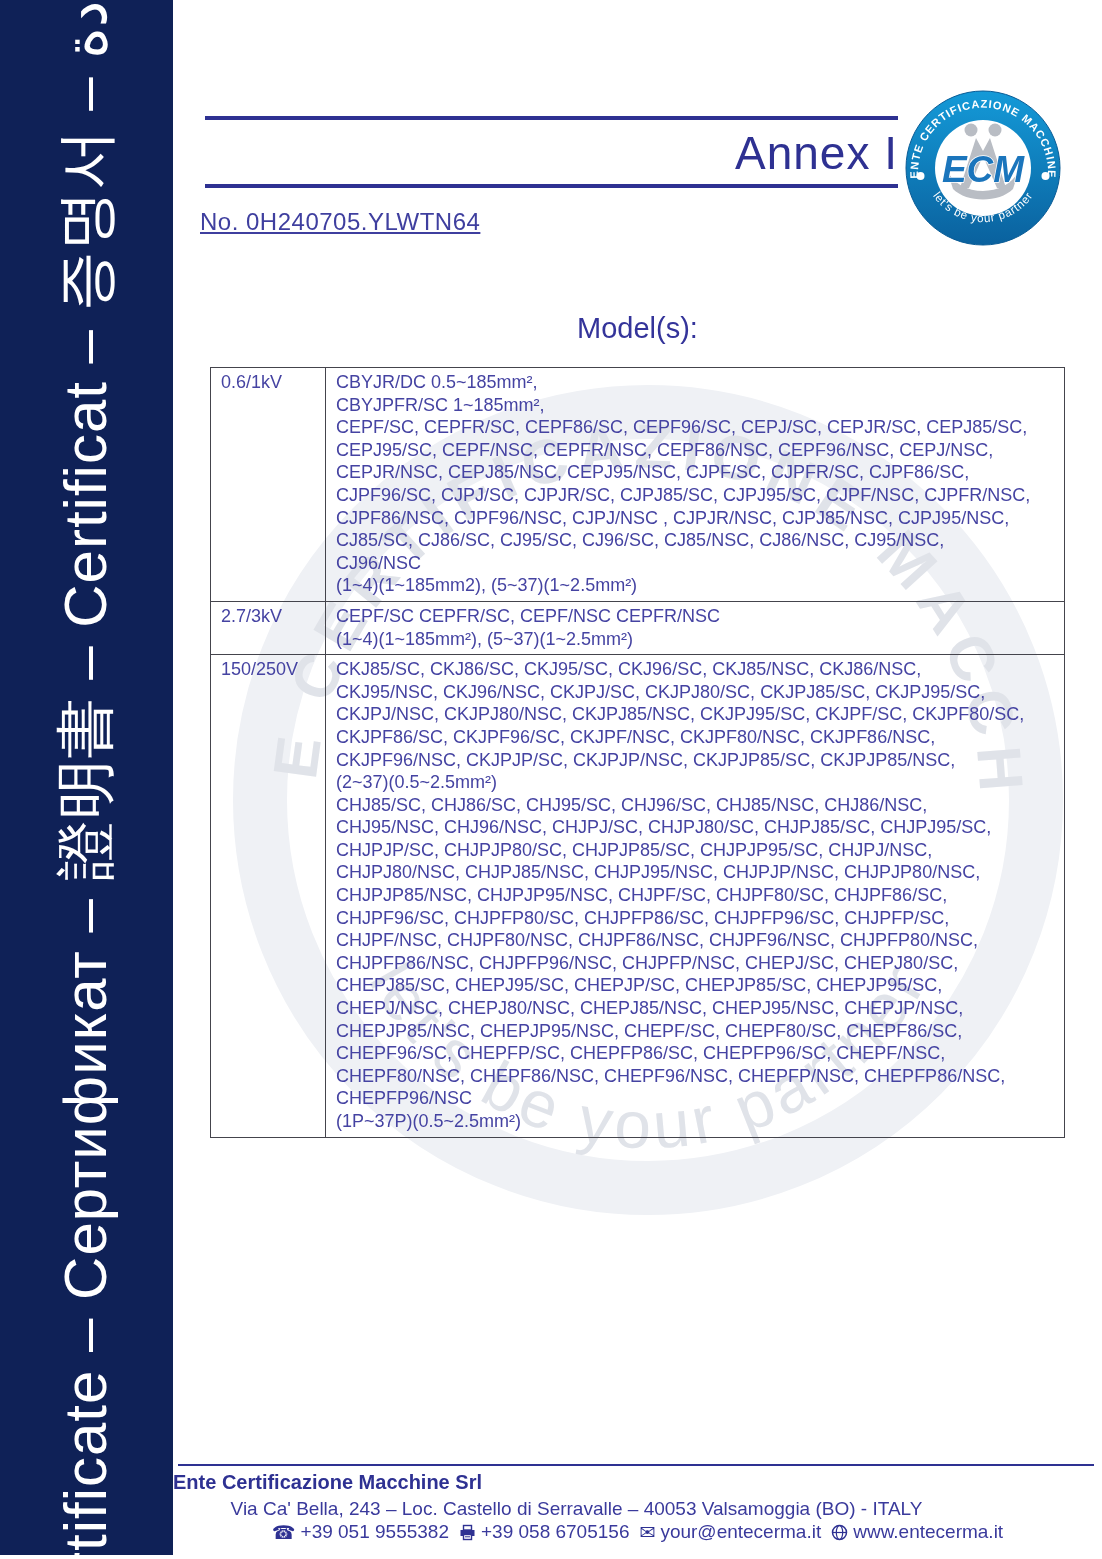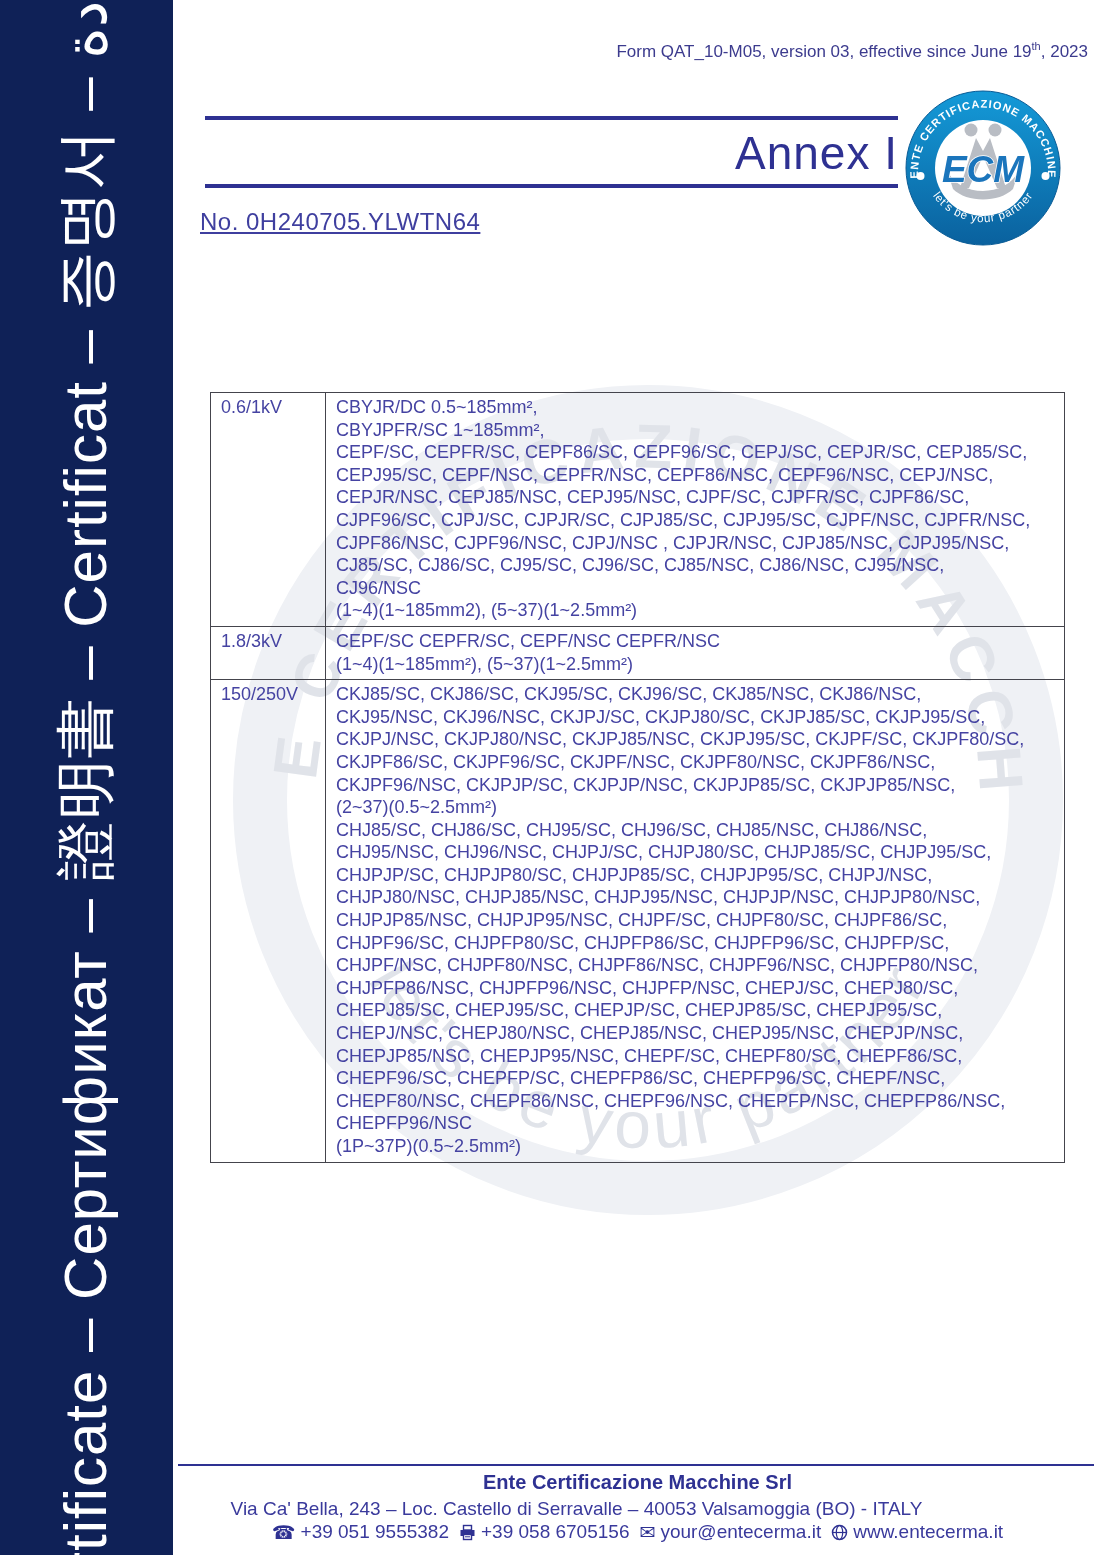--- a/index.html
+++ b/index.html
@@ -46,34 +46,34 @@
   .report-line{
     position:absolute;top:251px;left:200px;width:890px;
     color:#4543a2;font-size:18px;
   }
   .models-heading{
     position:absolute;top:312px;left:173px;width:929px;margin:0;
     text-align:center;color:#34349a;font-size:29px;font-weight:400;
   }
   
   .models-table{
-    position:absolute;left:210px;top:392px;width:855px;
+    position:absolute;left:210px;top:367px;width:855px;
     border-collapse:collapse;table-layout:fixed;background:transparent;
   }
   .models-table td{
     border:1.5px solid #44444c;vertical-align:top;
     color:#4543a2;font-size:18px;line-height:22.6px;
     padding:3px 8px 4px 10px;
   }
   td.voltage-cell{width:96px;}
   td.models-cell{white-space:pre-line;}
   
   .footer-rule{position:absolute;left:178px;top:1464px;width:916px;height:2px;background:#2e3192;}
   .footer-company{
-    position:absolute;top:1471px;left:173px;width:929px;text-align:center;
+    position:absolute;top:1471px;left:173px;width:929px;
     color:#2e3192;font-size:20px;font-weight:700;
   }
   .footer-address{
     position:absolute;top:1498px;left:173px;width:807px;text-align:center;
     color:#3a3a9c;font-size:19px;
   }
   .footer-contacts{
     position:absolute;top:1521px;left:173px;width:929px;
     display:flex;justify-content:center;align-items:center;gap:10px;
     color:#3a3a9c;font-size:19px;
@@ -96,23 +96,20 @@
     <text font-family="Liberation Sans, sans-serif" font-size="62" font-weight="bold" letter-spacing="9" fill="#e0e3e9">
       <textPath href="#wm-top" startOffset="50%" text-anchor="middle">ENTE CERTIFICAZIONE MACCHINE</textPath>
     </text>
     <text font-family="Liberation Sans, sans-serif" font-size="66" letter-spacing="5" fill="#e0e3e9">
       <textPath href="#wm-bot" startOffset="50%" text-anchor="middle">let's be your partner</textPath>
     </text>
   </svg>
 
   <div class="content">
 
-    <div class="form-line">
-      <span>Form QAT_10-M05, version 03, effective since June 19</span><sup>th</sup><span>, 2023</span>
-    </div>
 
     <div class="rule rule-top"></div>
     <h1 class="title">Annex I</h1>
     <div class="rule rule-bottom"></div>
 
     <svg class="ecm-logo" width="160" height="160" viewBox="0 0 160 160">
       <defs>
         <linearGradient id="ringg" x1="0" y1="0" x2="0" y2="1">
           <stop offset="0" stop-color="#149ad8"></stop>
           <stop offset="1" stop-color="#0a619e"></stop>
@@ -134,38 +131,39 @@
       </text>
       <text font-family="Liberation Sans, sans-serif" font-size="11.5" letter-spacing="0.8" fill="#ffffff">
         <textPath href="#lg-bot" startOffset="50%" text-anchor="middle">let's be your partner</textPath>
       </text>
       <circle cx="17.5" cy="88" r="4" fill="#ffffff"></circle>
       <circle cx="142.5" cy="88" r="4" fill="#ffffff"></circle>
     </svg>
 
     <div class="cert-no">No. 0H240705.YLWTN64</div>
 
+    <h2 class="models-heading">Model(s):</h2>
 
     <table class="models-table">
       <tbody>
           <tr>
             <td class="voltage-cell">0.6/1kV</td>
             <td class="models-cell">CBYJR/DC 0.5~185mm²,
 CBYJPFR/SC 1~185mm²,
 CEPF/SC, CEPFR/SC, CEPF86/SC, CEPF96/SC, CEPJ/SC, CEPJR/SC, CEPJ85/SC,
 CEPJ95/SC, CEPF/NSC, CEPFR/NSC, CEPF86/NSC, CEPF96/NSC, CEPJ/NSC,
 CEPJR/NSC, CEPJ85/NSC, CEPJ95/NSC, CJPF/SC, CJPFR/SC, CJPF86/SC,
 CJPF96/SC, CJPJ/SC, CJPJR/SC, CJPJ85/SC, CJPJ95/SC, CJPF/NSC, CJPFR/NSC,
 CJPF86/NSC, CJPF96/NSC, CJPJ/NSC , CJPJR/NSC, CJPJ85/NSC, CJPJ95/NSC,
 CJ85/SC, CJ86/SC, CJ95/SC, CJ96/SC, CJ85/NSC, CJ86/NSC, CJ95/NSC,
 CJ96/NSC
 (1~4)(1~185mm2), (5~37)(1~2.5mm²)</td>
           </tr>
           <tr>
-            <td class="voltage-cell">1.8/3kV</td>
+            <td class="voltage-cell">2.7/3kV</td>
             <td class="models-cell">CEPF/SC CEPFR/SC, CEPF/NSC CEPFR/NSC
 (1~4)(1~185mm²), (5~37)(1~2.5mm²)</td>
           </tr>
           <tr>
             <td class="voltage-cell">150/250V</td>
             <td class="models-cell">CKJ85/SC, CKJ86/SC, CKJ95/SC, CKJ96/SC, CKJ85/NSC, CKJ86/NSC,
 CKJ95/NSC, CKJ96/NSC, CKJPJ/SC, CKJPJ80/SC, CKJPJ85/SC, CKJPJ95/SC,
 CKJPJ/NSC, CKJPJ80/NSC, CKJPJ85/NSC, CKJPJ95/SC, CKJPF/SC, CKJPF80/SC,
 CKJPF86/SC, CKJPF96/SC, CKJPF/NSC, CKJPF80/NSC, CKJPF86/NSC,
 CKJPF96/NSC, CKJPJP/SC, CKJPJP/NSC, CKJPJP85/SC, CKJPJP85/NSC,

